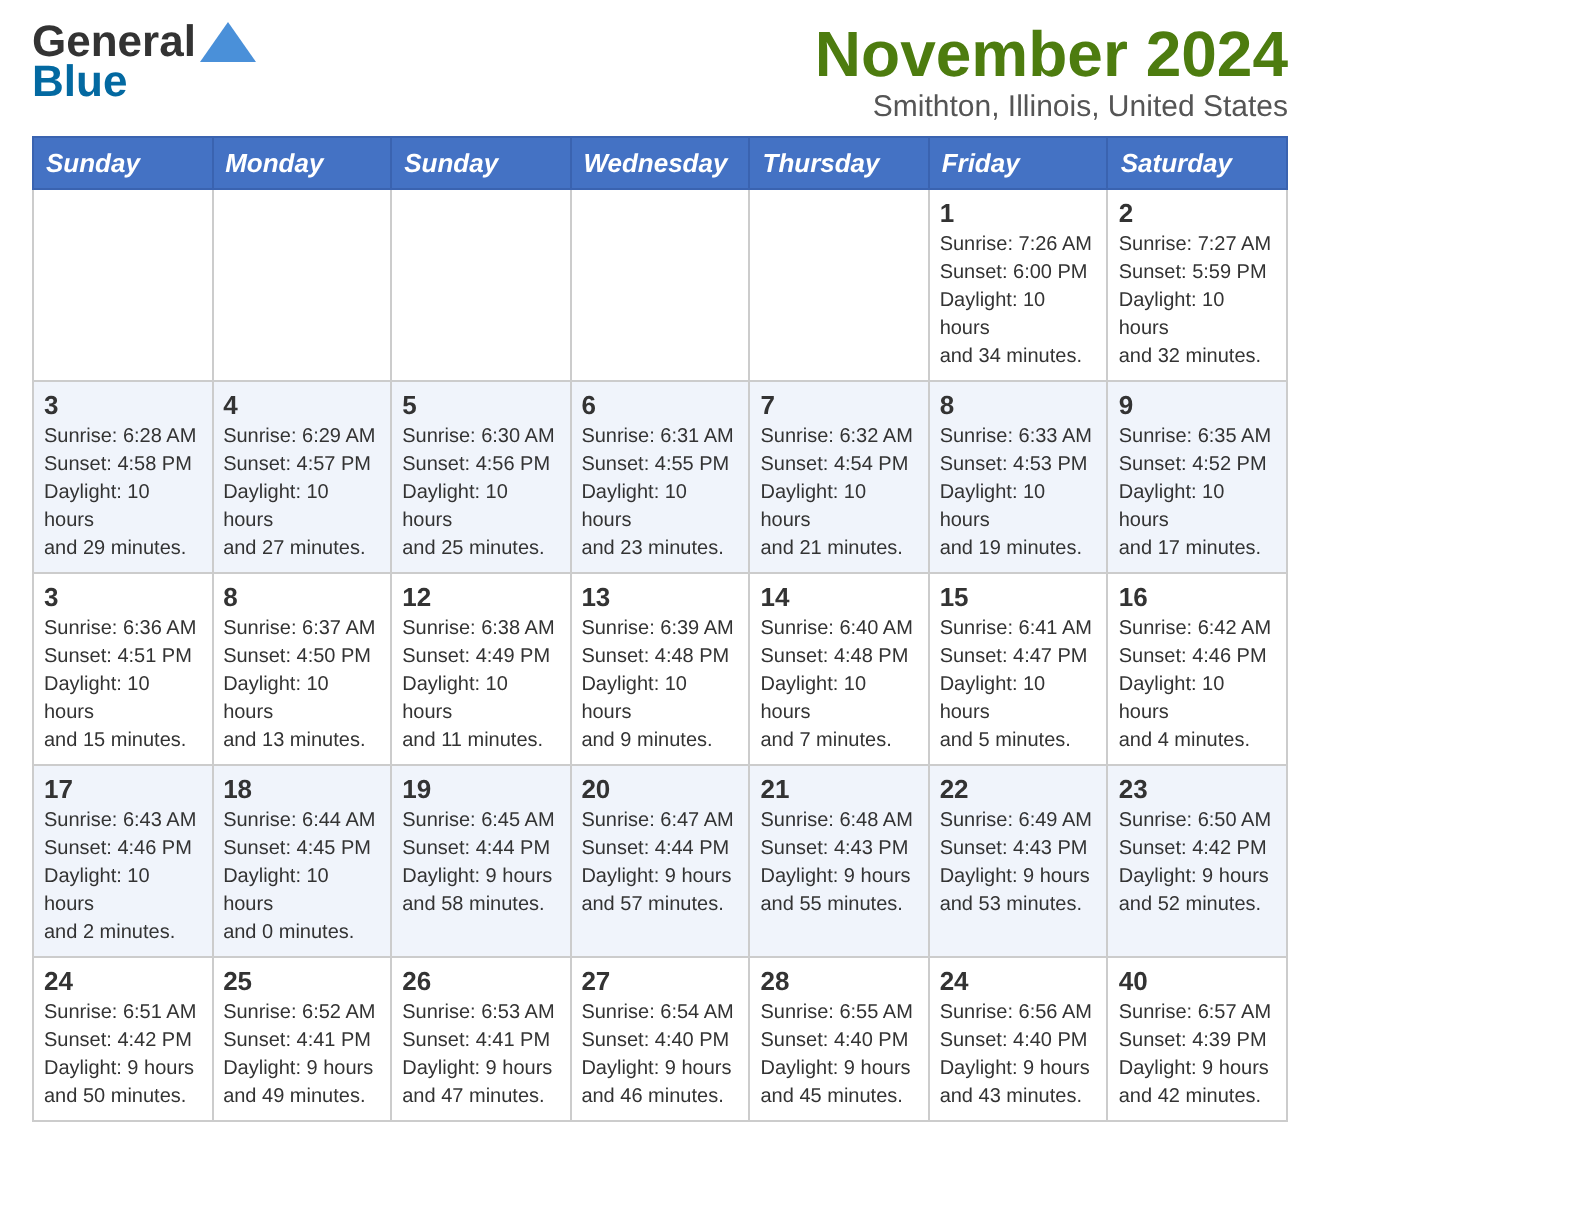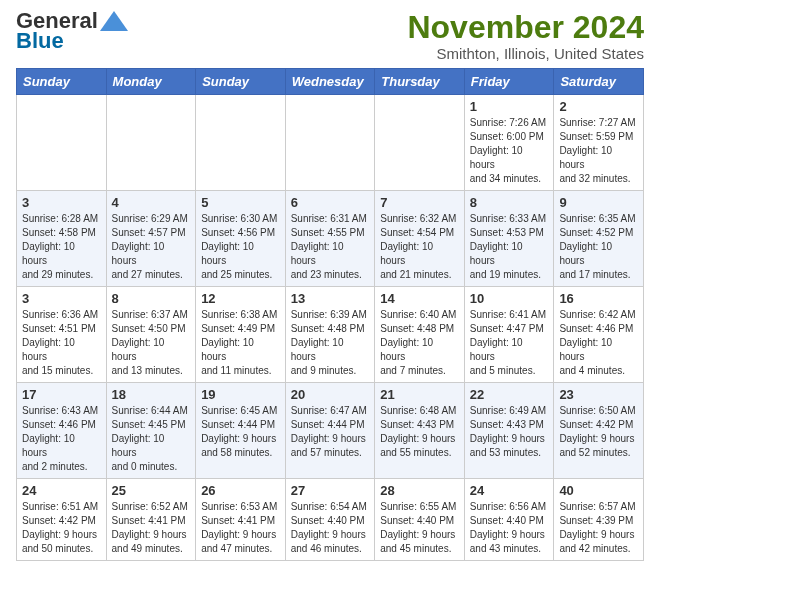--- a/index.html
+++ b/index.html
@@ -177,21 +177,21 @@
           </td>
           <td>
             <span class="day-number">13</span>
             <div class="day-info">Sunrise: 6:39 AM<br>Sunset: 4:48 PM<br>Daylight: 10 hours<br>and 9 minutes.</div>
           </td>
           <td>
             <span class="day-number">14</span>
             <div class="day-info">Sunrise: 6:40 AM<br>Sunset: 4:48 PM<br>Daylight: 10 hours<br>and 7 minutes.</div>
           </td>
           <td>
-            <span class="day-number">10</span>
+            <span class="day-number">15</span>
             <div class="day-info">Sunrise: 6:41 AM<br>Sunset: 4:47 PM<br>Daylight: 10 hours<br>and 5 minutes.</div>
           </td>
           <td>
             <span class="day-number">16</span>
             <div class="day-info">Sunrise: 6:42 AM<br>Sunset: 4:46 PM<br>Daylight: 10 hours<br>and 4 minutes.</div>
           </td>
         </tr>
         <tr>
           <td>
             <span class="day-number">17</span>

